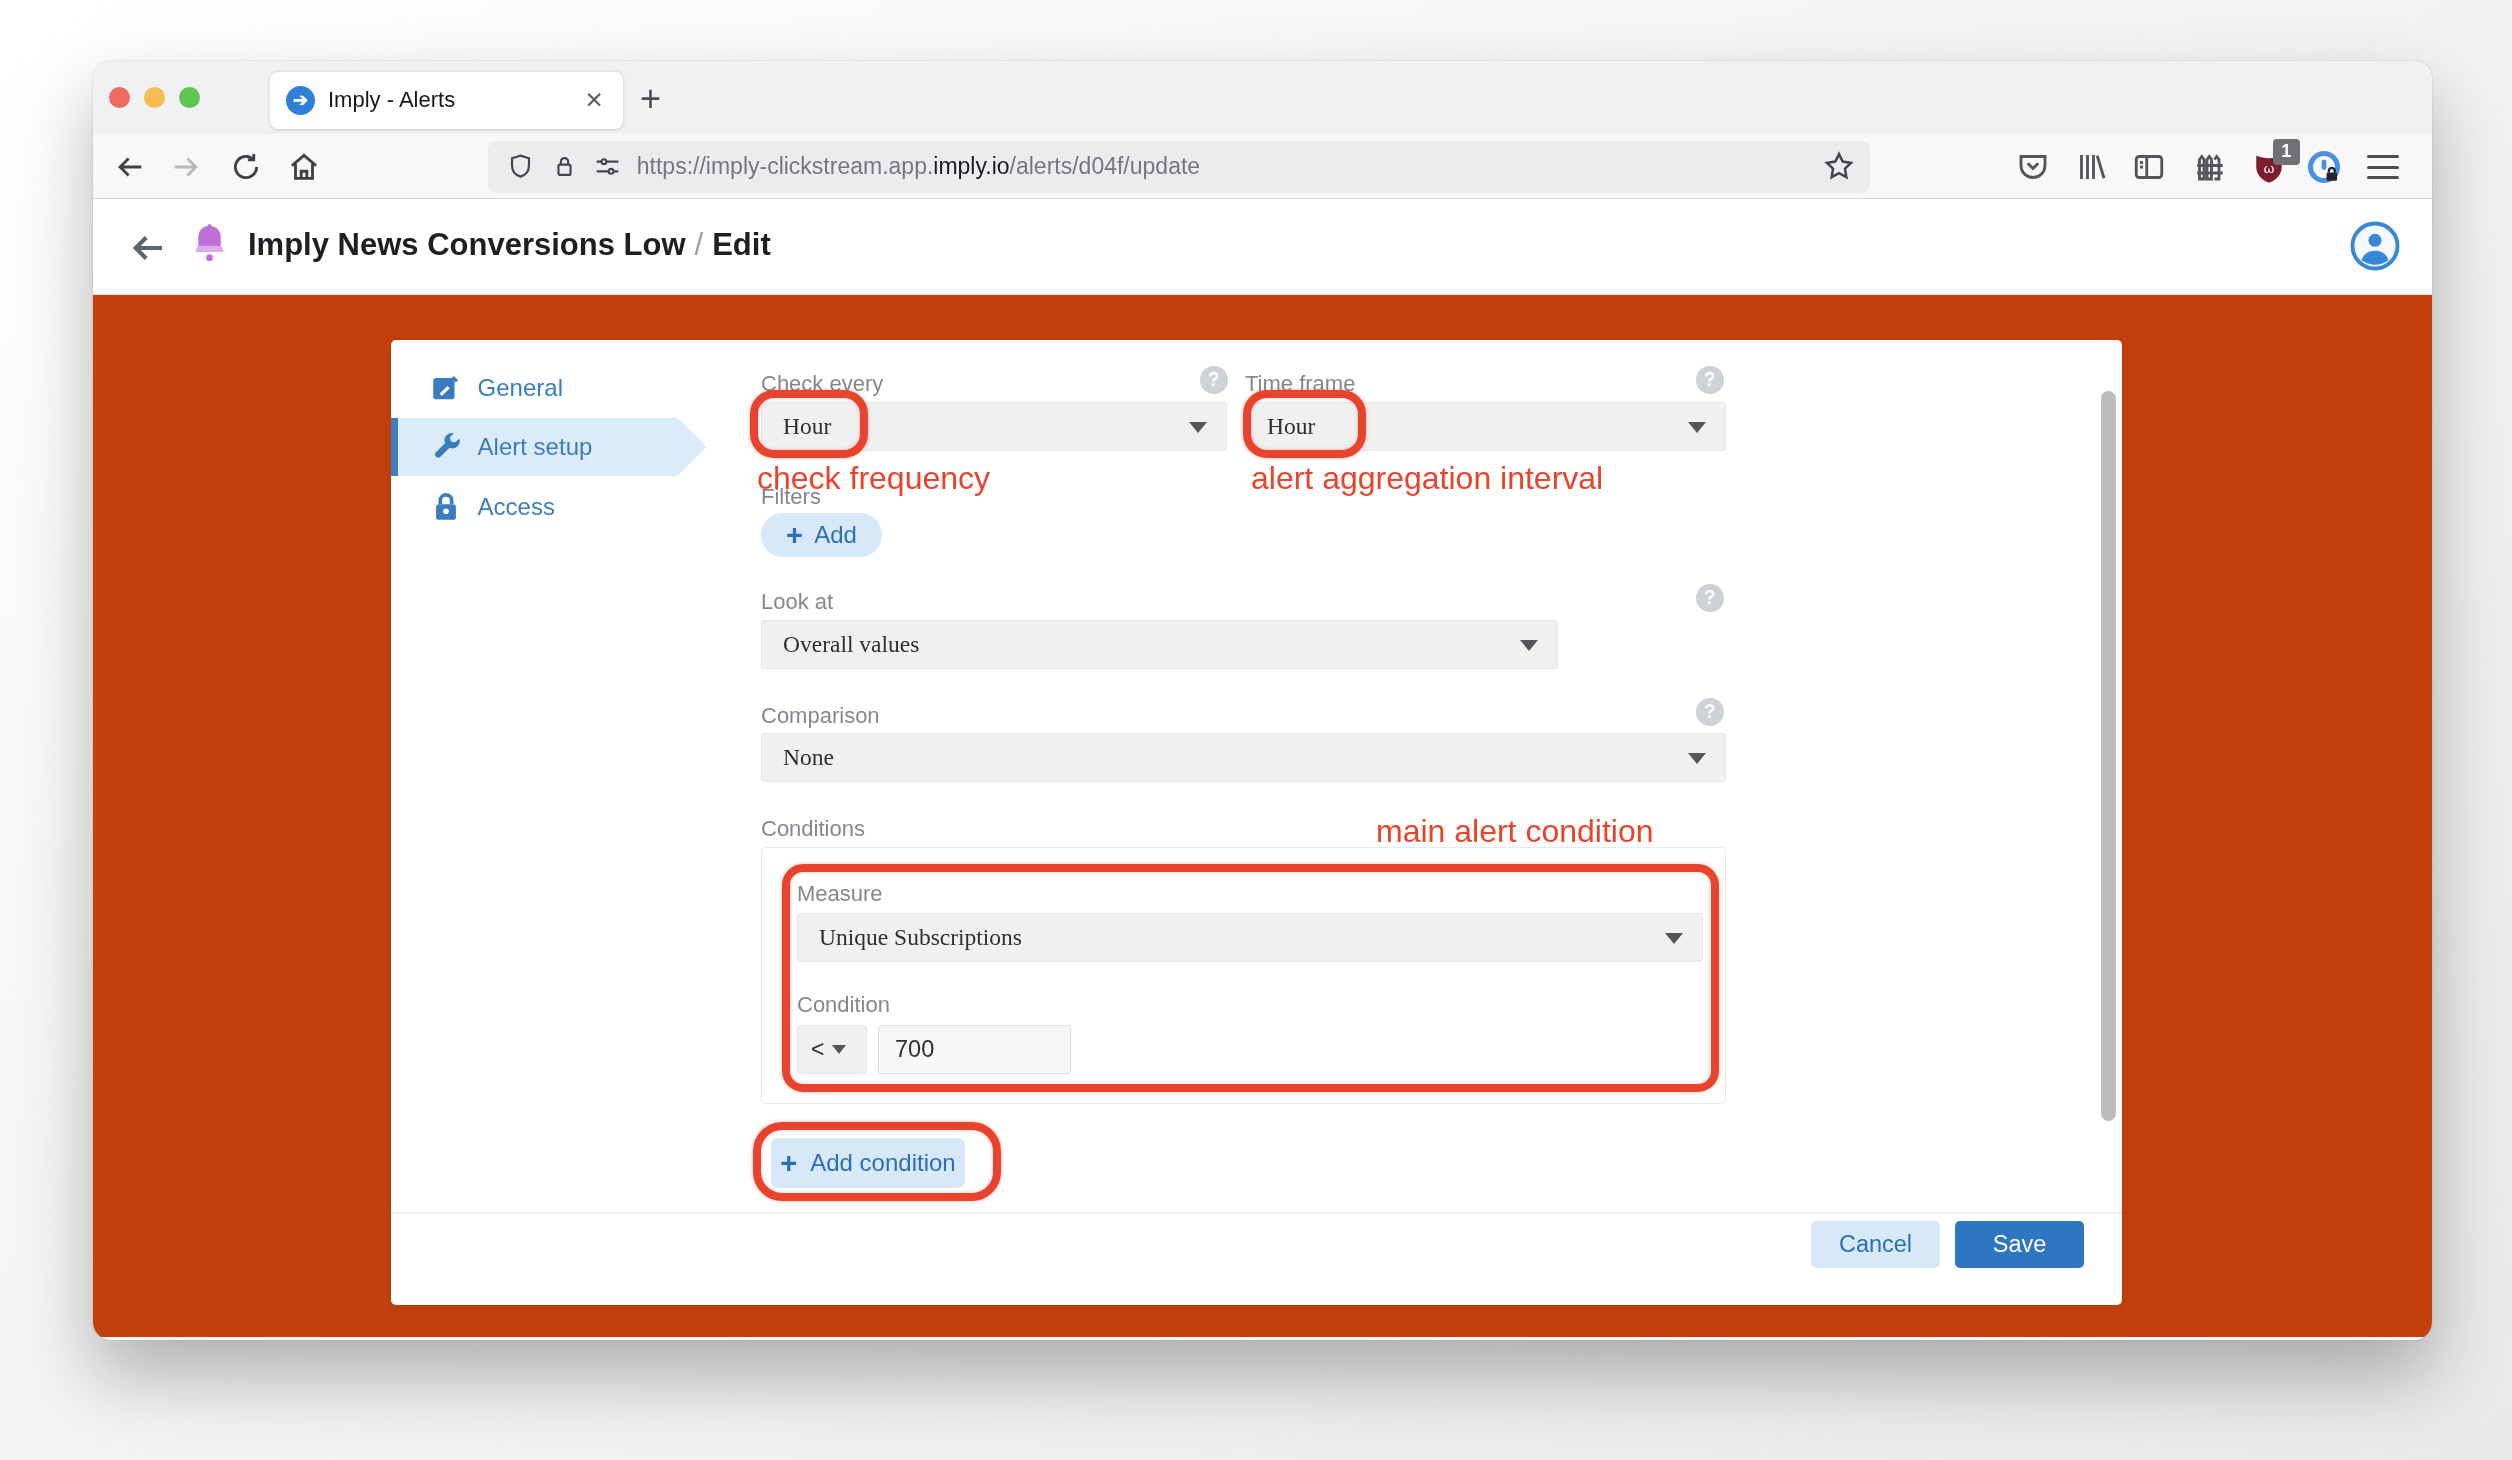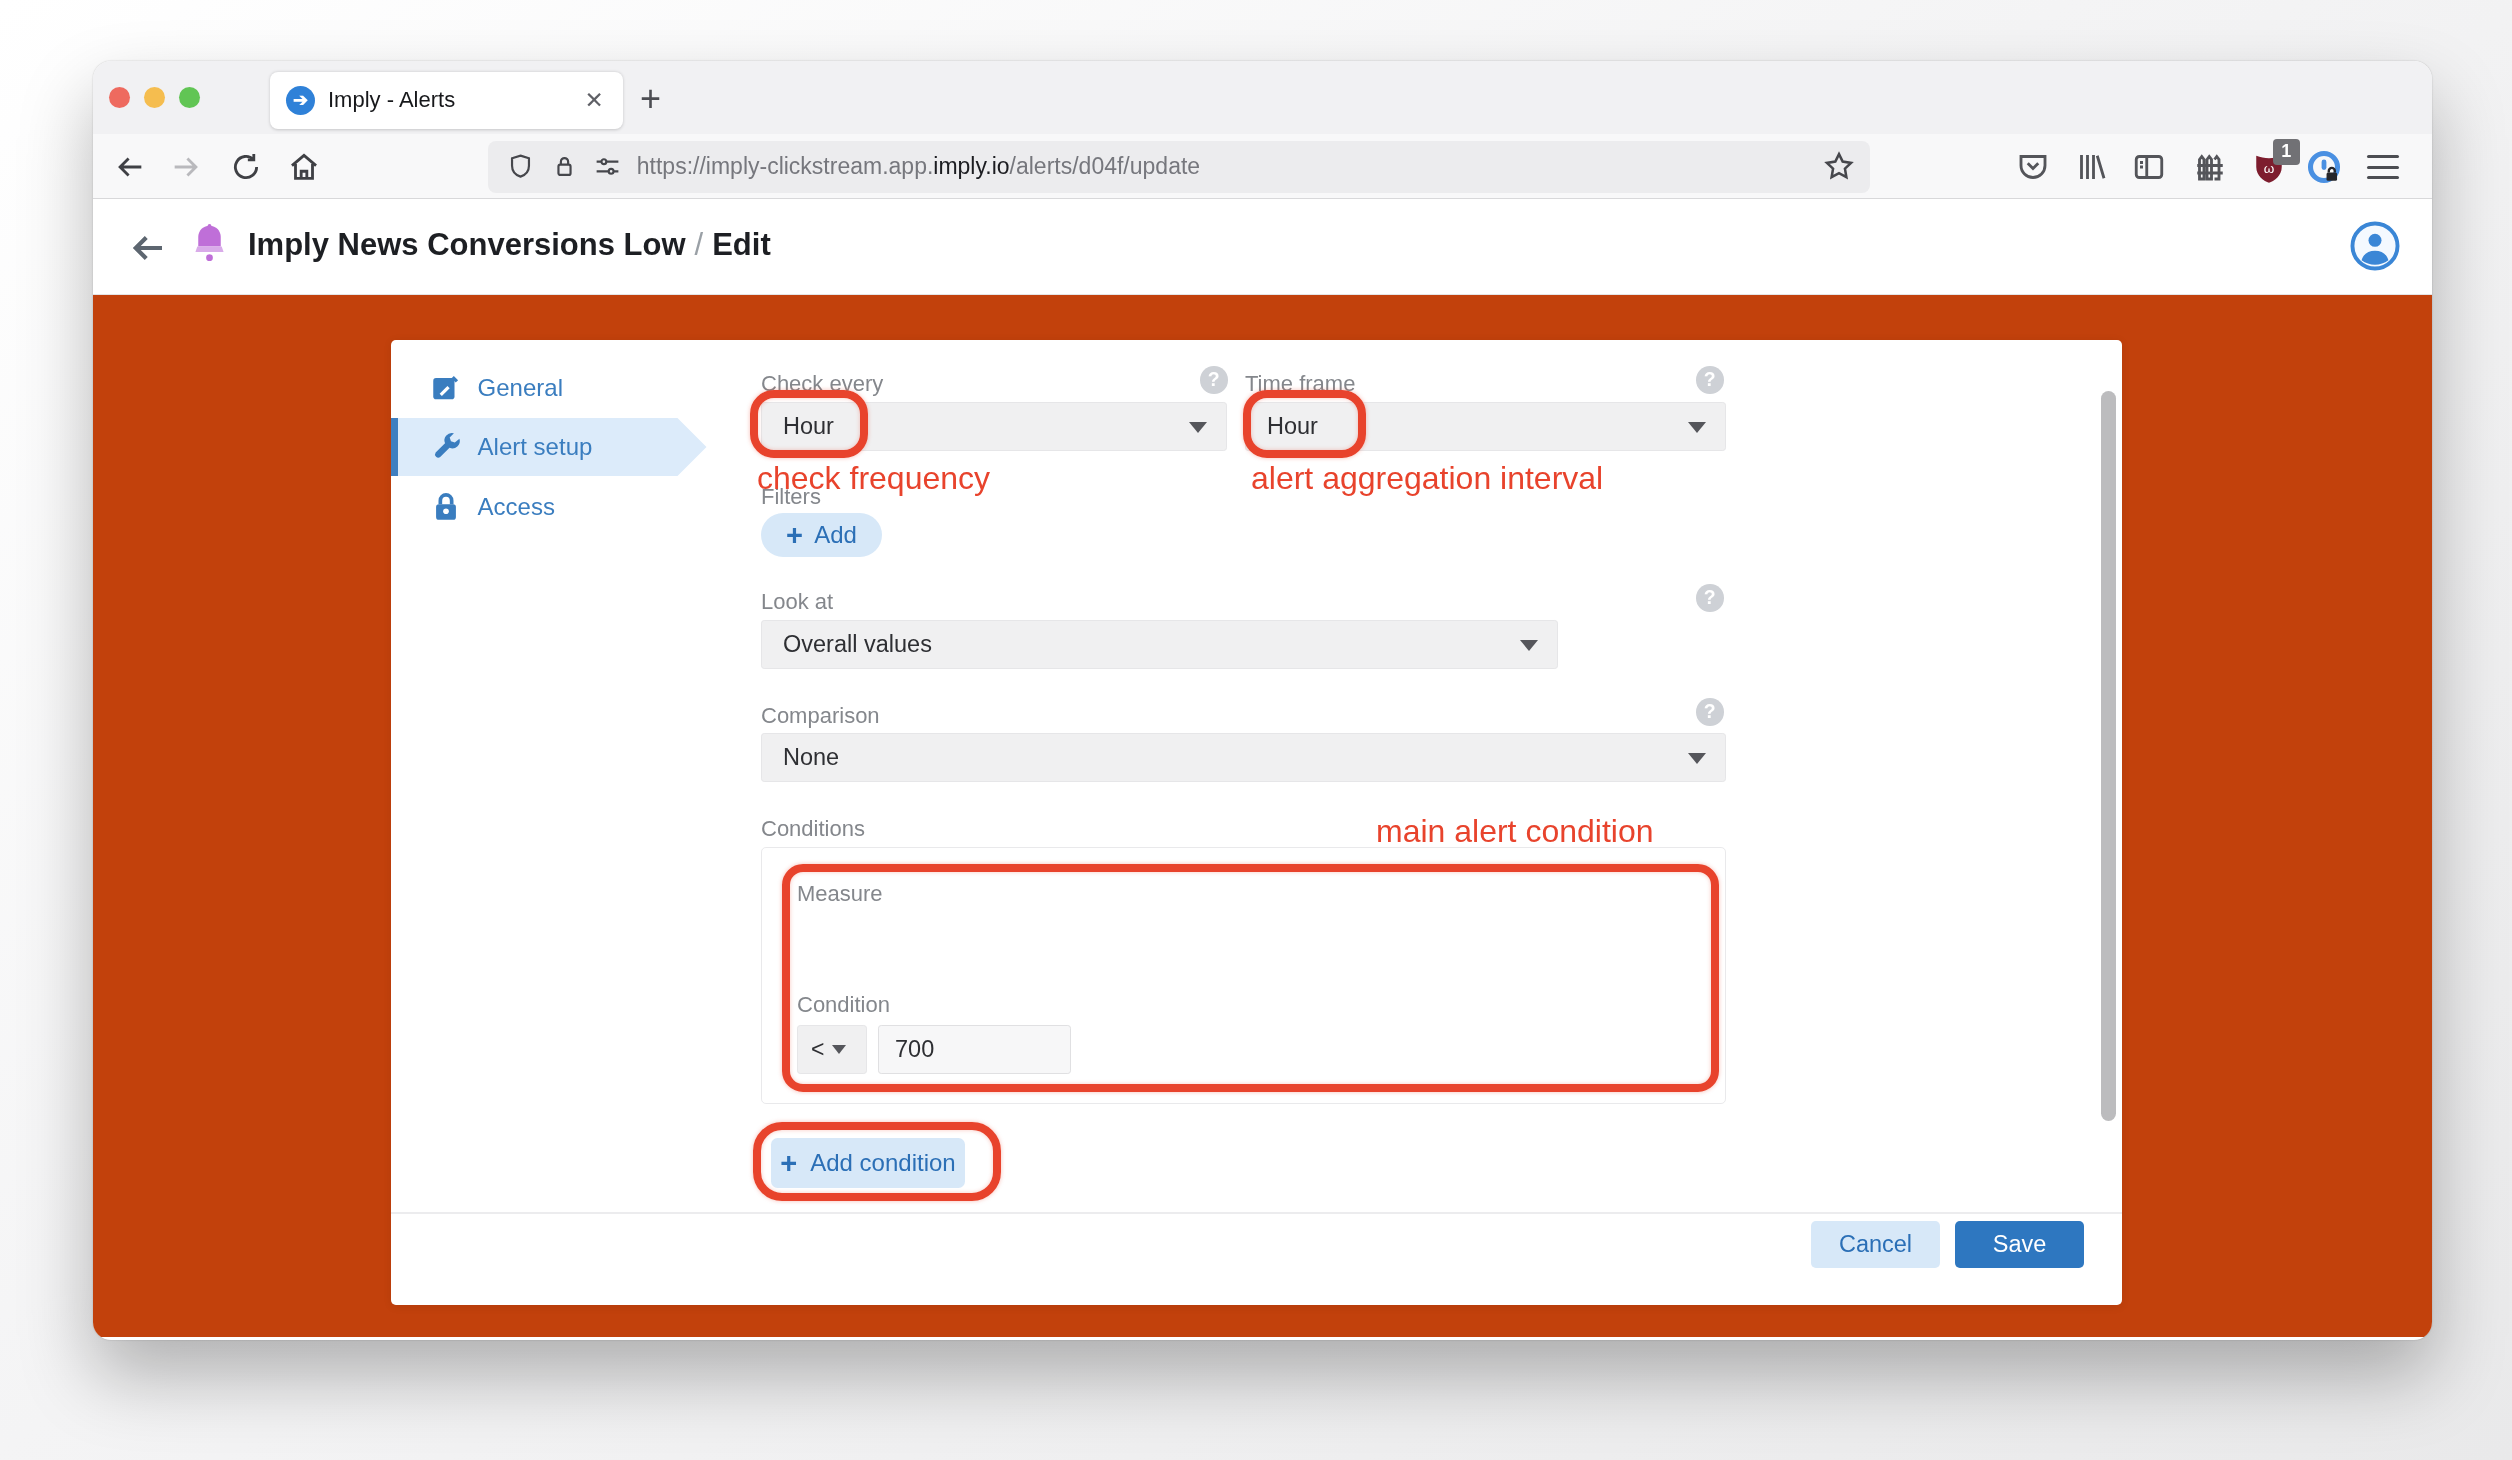--- a/index.html
+++ b/index.html
@@ -63,21 +63,21 @@
   .nav-item .nlabel { margin-left:14.6px; font-size:24px; color:#3a7dbf; }
   .nav-active-bar { position:absolute; left:0; width:6.5px; height:58px; background:#3f7fc0; }
   .nav-active-bg { position:absolute; left:6.5px; width:309px; height:58px; background:#dcebfa;
     clip-path:polygon(0 0, calc(100% - 29px) 0, 100% 50%, calc(100% - 29px) 100%, 0 100%); }
 
   
   .flabel { position:absolute; font-size:22px; color:#84878c; }
   .help { position:absolute; width:27.5px; height:27.5px; border-radius:50%; background:#ced1d6; color:#fff;
     font-size:19.4px; font-weight:bold; display:flex; align-items:center; justify-content:center; }
   .dd { position:absolute; height:49px; background:#f0f0f1; border:0.8px solid #e6e6e8; border-radius:3.2px;
-    display:flex; align-items:center; padding:0 21px; font-size:23.5px; color:#2e2f33; }
+    display:flex; align-items:center; padding:0 21px; font-size:23.5px; color:#2e2f33;font-family:Liberation Serif, serif; }
   .dd .caret { position:absolute; right:19.4px; top:19.4px; width:0; height:0;
     border-left:9px solid transparent; border-right:9px solid transparent; border-top:11.3px solid #55565b; }
   .pill-btn { position:absolute; background:#d7e8f8; border-radius:23px; display:flex; align-items:center;
     justify-content:center; gap:11.3px; color:#2b6fb6; font-size:24px; }
   .sq-btn { position:absolute; background:#d7e8f8; border-radius:6.5px; display:flex; align-items:center;
     justify-content:center; gap:13px; color:#2b6fb6; font-size:24px; }
   .plus { font-size:29px; font-weight:bold; line-height:24px; }
   .outer-box { position:absolute; left:370px; top:507px; width:965px; height:257px;
     border:1.6px solid #e9e9eb; border-radius:4.9px; }
   .op-select { position:absolute; left:406px; top:685px; width:70px; height:49px; background:#f0f0f1;
@@ -310,20 +310,24 @@
       <span class="help" style="left:1305px; top:358px">?</span>
       <div class="dd" style="left:370px; top:393px; width:965px">
         <span>None</span>
         <span class="caret"></span>
       </div>
 
       <span class="flabel" style="left:370px; top:476px">Conditions</span>
       <div class="outer-box"></div>
 
       <span class="flabel" style="left:406px; top:541px">Measure</span>
+      <div class="dd" style="left:406px; top:573px; width:906px">
+        <span>Unique Subscriptions</span>
+        <span class="caret"></span>
+      </div>
 
       <span class="flabel" style="left:406px; top:652px">Condition</span>
       <div class="op-select">
         <span>&lt;</span>
         <span class="mini-caret"></span>
       </div>
       <input class="num-input" value="700" style="">
 
       <div class="sq-btn" style="left:380px; top:798px; width:194px; height:50px">
         <span class="plus">+</span>

